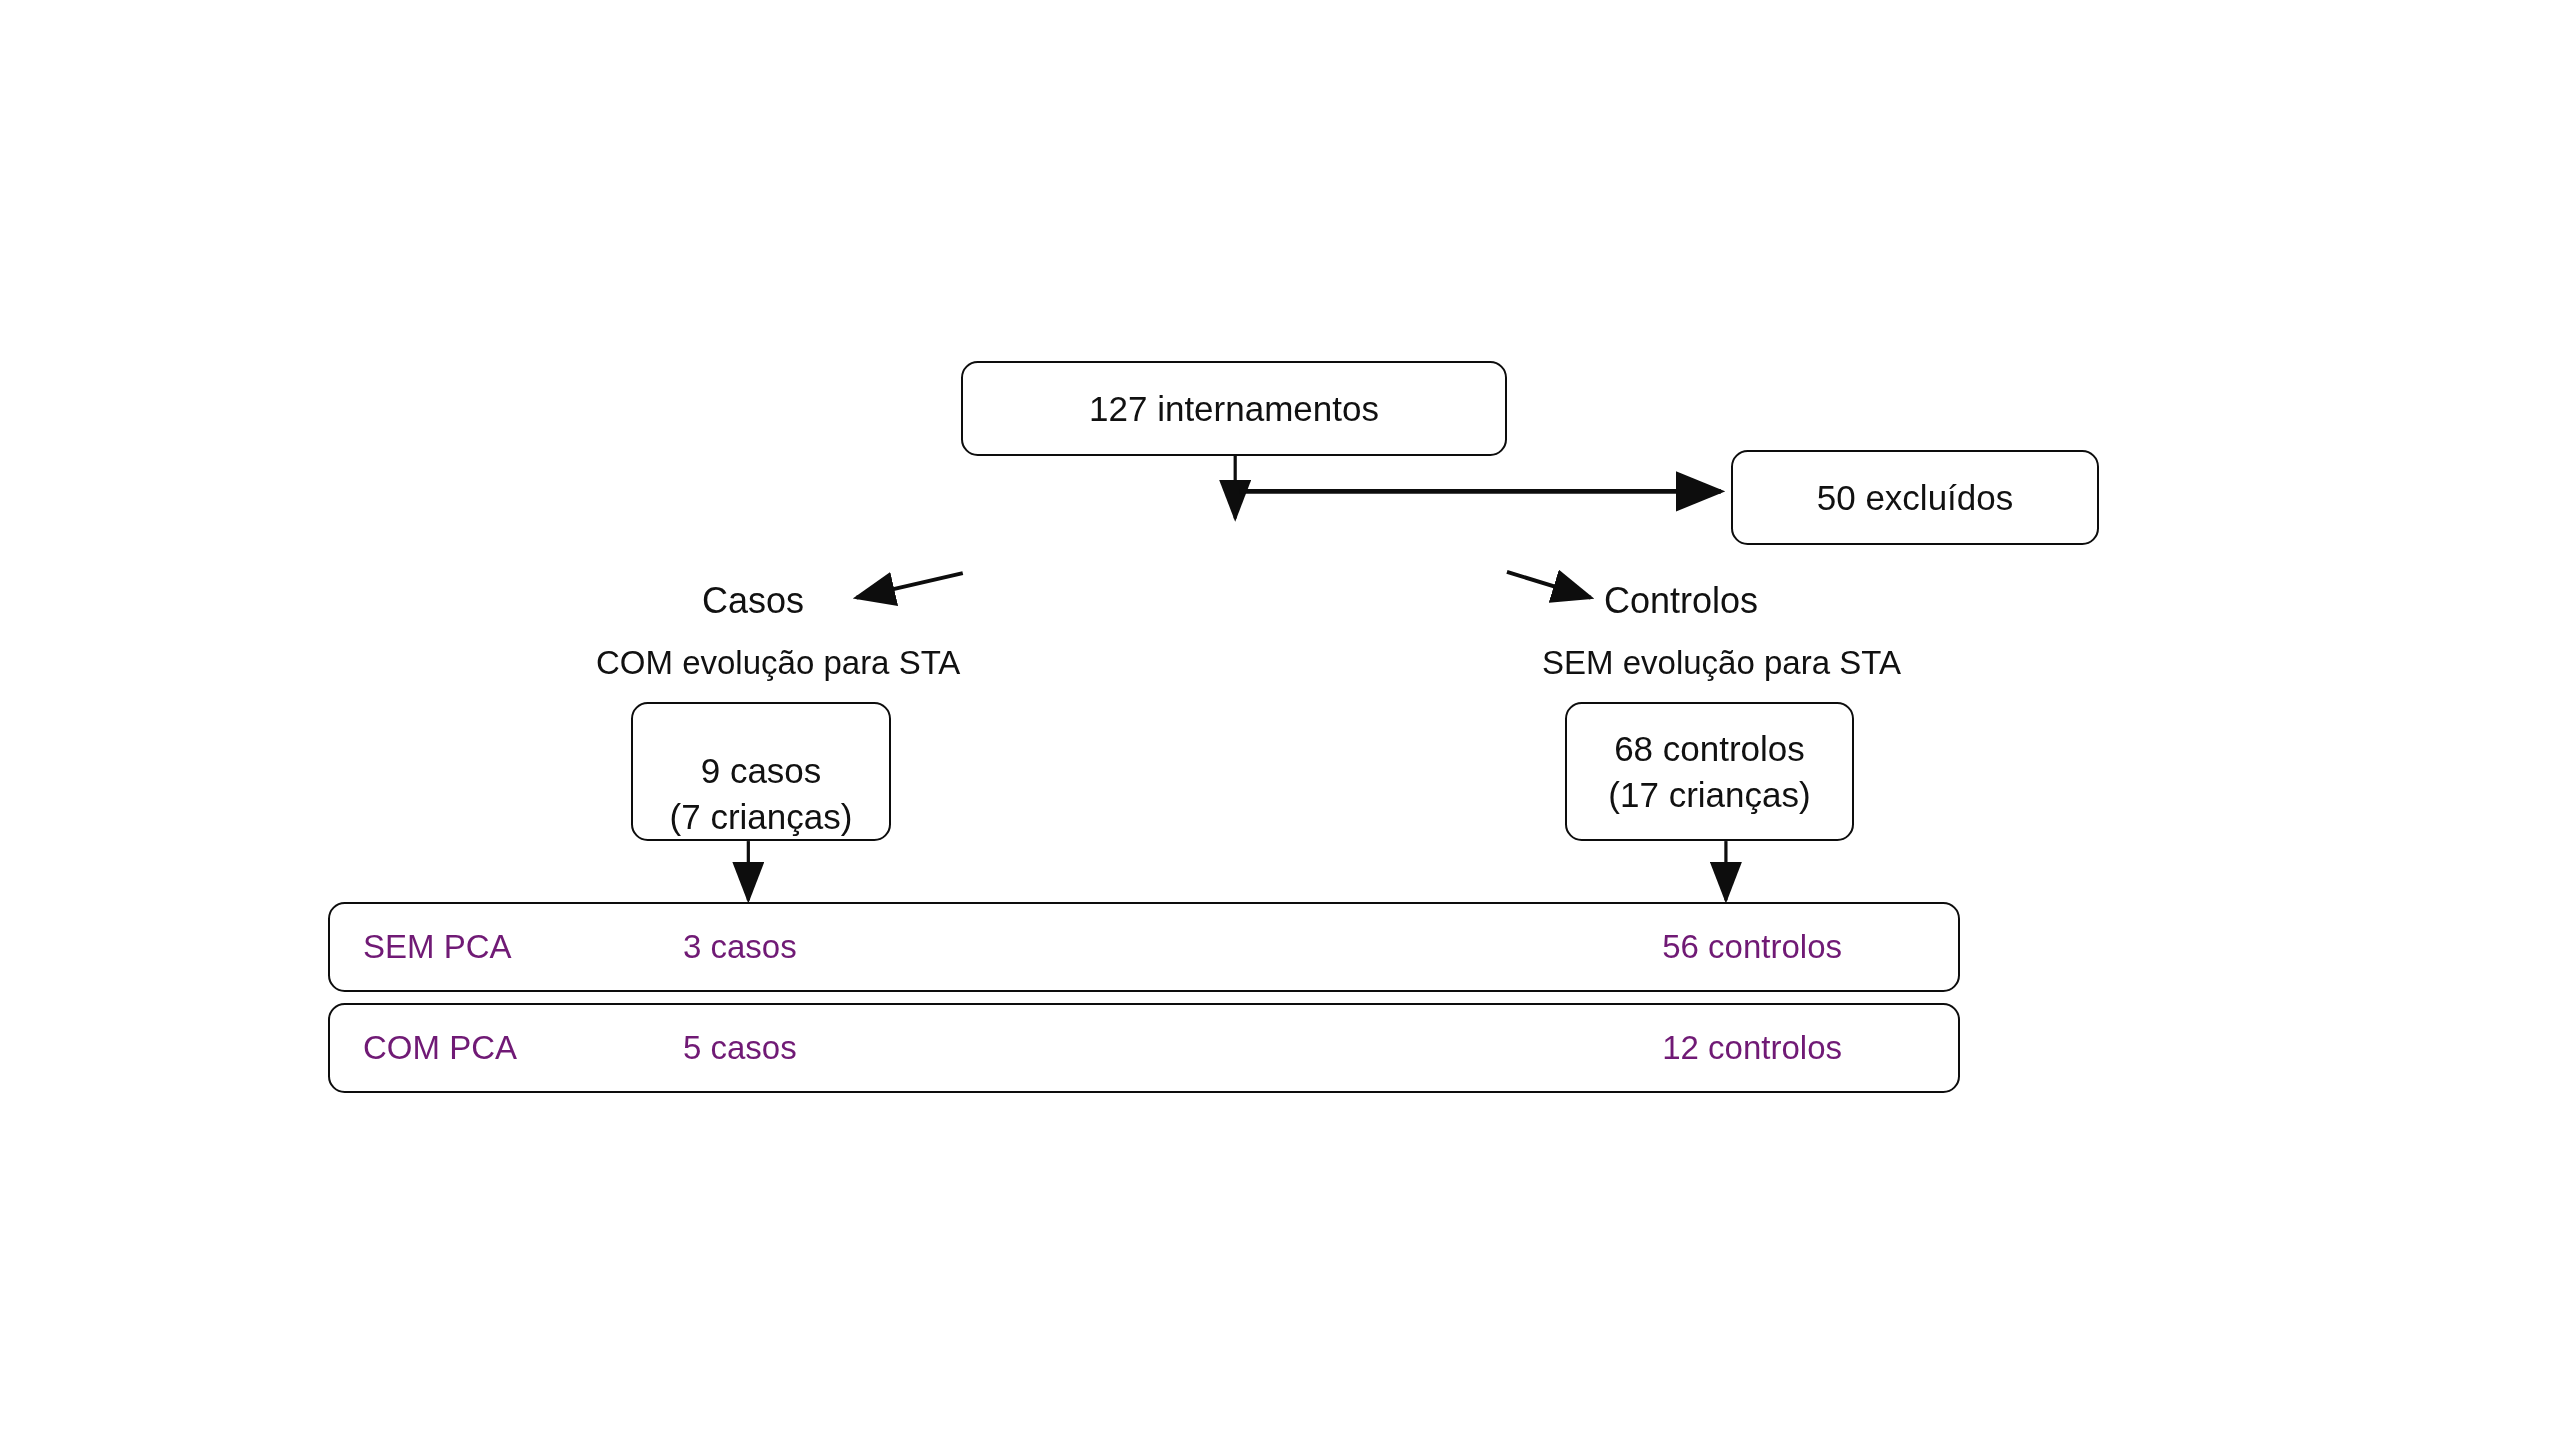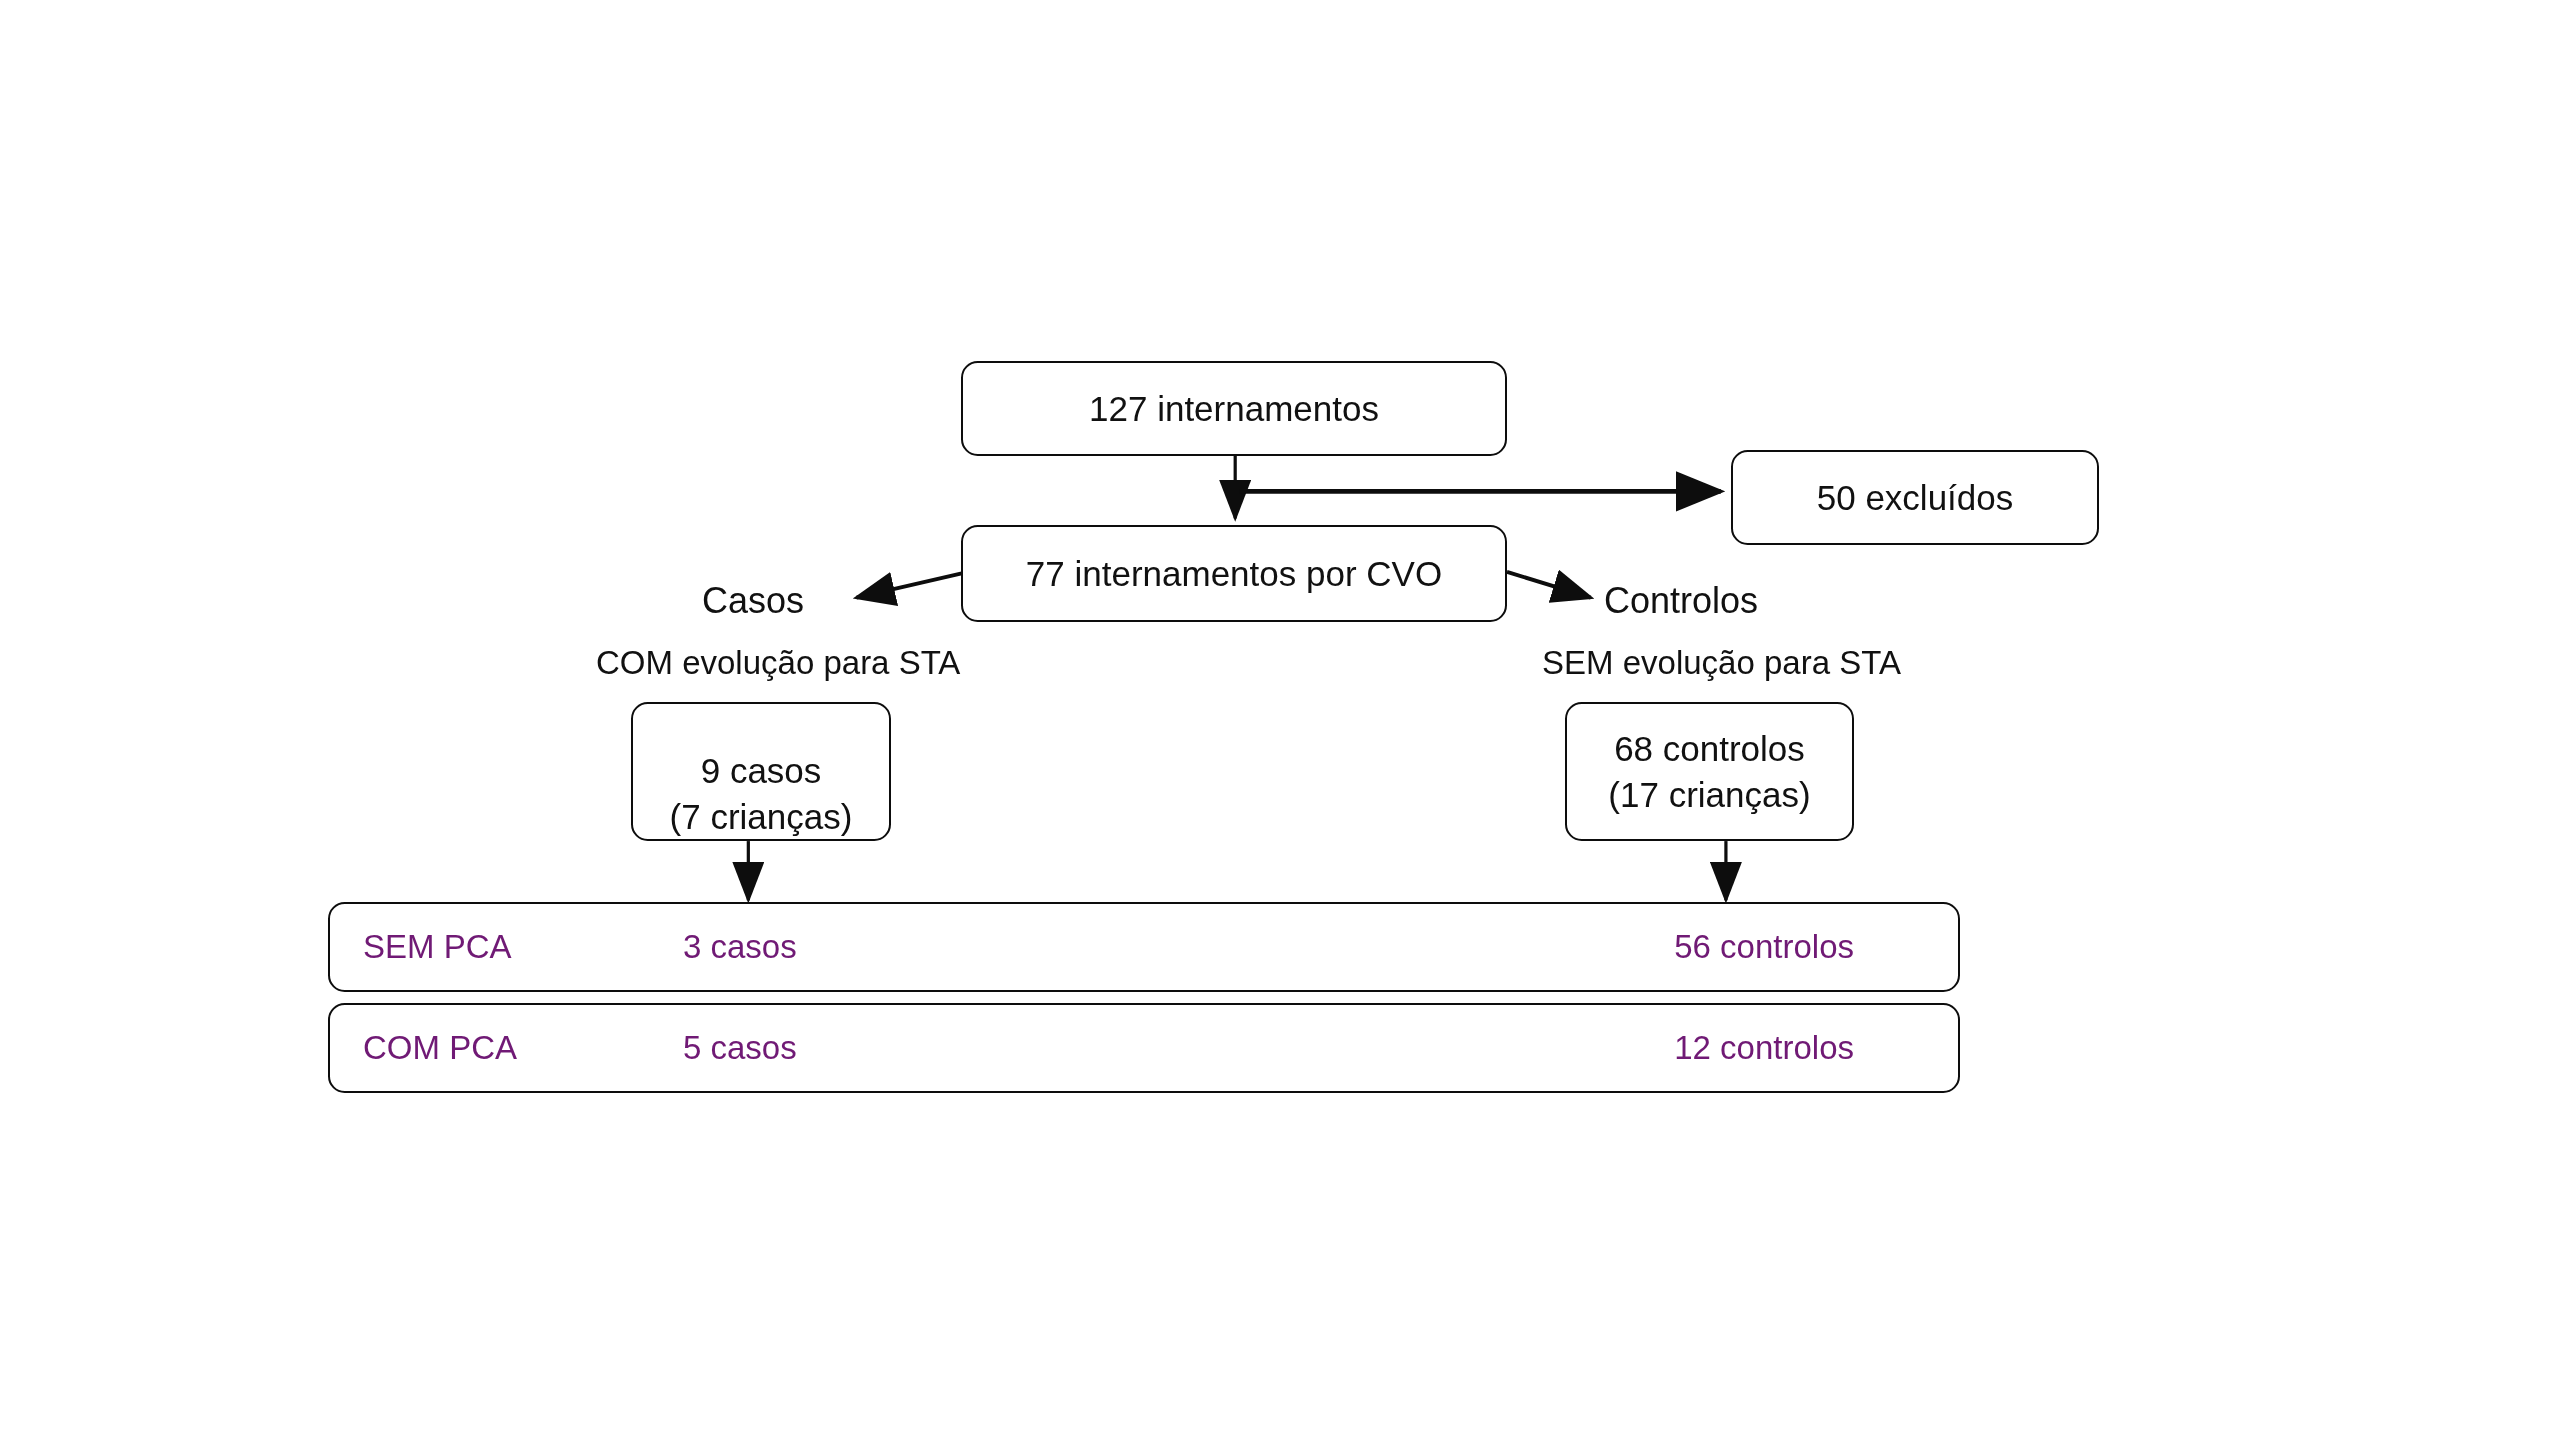--- a/index.html
+++ b/index.html
@@ -56,21 +56,21 @@
     top: 0;
     height: 100%;
     display: flex;
     align-items: center;
     color: #701a75;
     font-size: 33px;
     white-space: nowrap;
   }
   .bar .cell.left  { left: 33px; }
   .bar .cell.mid   { left: 353px; }
-  .bar .cell.right { right: 104px; }
+  .bar .cell.right { right: 116px; }
 
   .label {
     position: absolute;
     color: #111111;
     white-space: nowrap;
     z-index: 3;
   }
   .label.bold {
     font-weight: 400;
     font-size: 36px;
@@ -109,23 +109,20 @@
   </svg>
 
   <div class="node" style="left:961px; top:361px; width:546px; height:95px;">
     <span class="stack">127 internamentos</span>
   </div>
 
   <div class="node" style="left:1731px; top:450px; width:368px; height:95px;">
     <span class="stack">50 excluídos</span>
   </div>
 
-  <div class="node" style="left:961px; top:525px; width:546px; height:97px;">
-    <span class="stack">77 internamentos por CVO</span>
-  </div>
 
   <div class="label bold" style="left:702px; top:580px;">Casos</div>
 
   <div class="label bold" style="left:1604px; top:580px;">Controlos</div>
 
   <div class="label plain" style="left:596px; top:644px;">COM evolução para STA</div>
 
   <div class="label plain" style="left:1542px; top:644px;">SEM evolução para STA</div>
 
   <div class="node" style="left:631px; top:702px; width:260px; height:139px;align-items:flex-end;">

